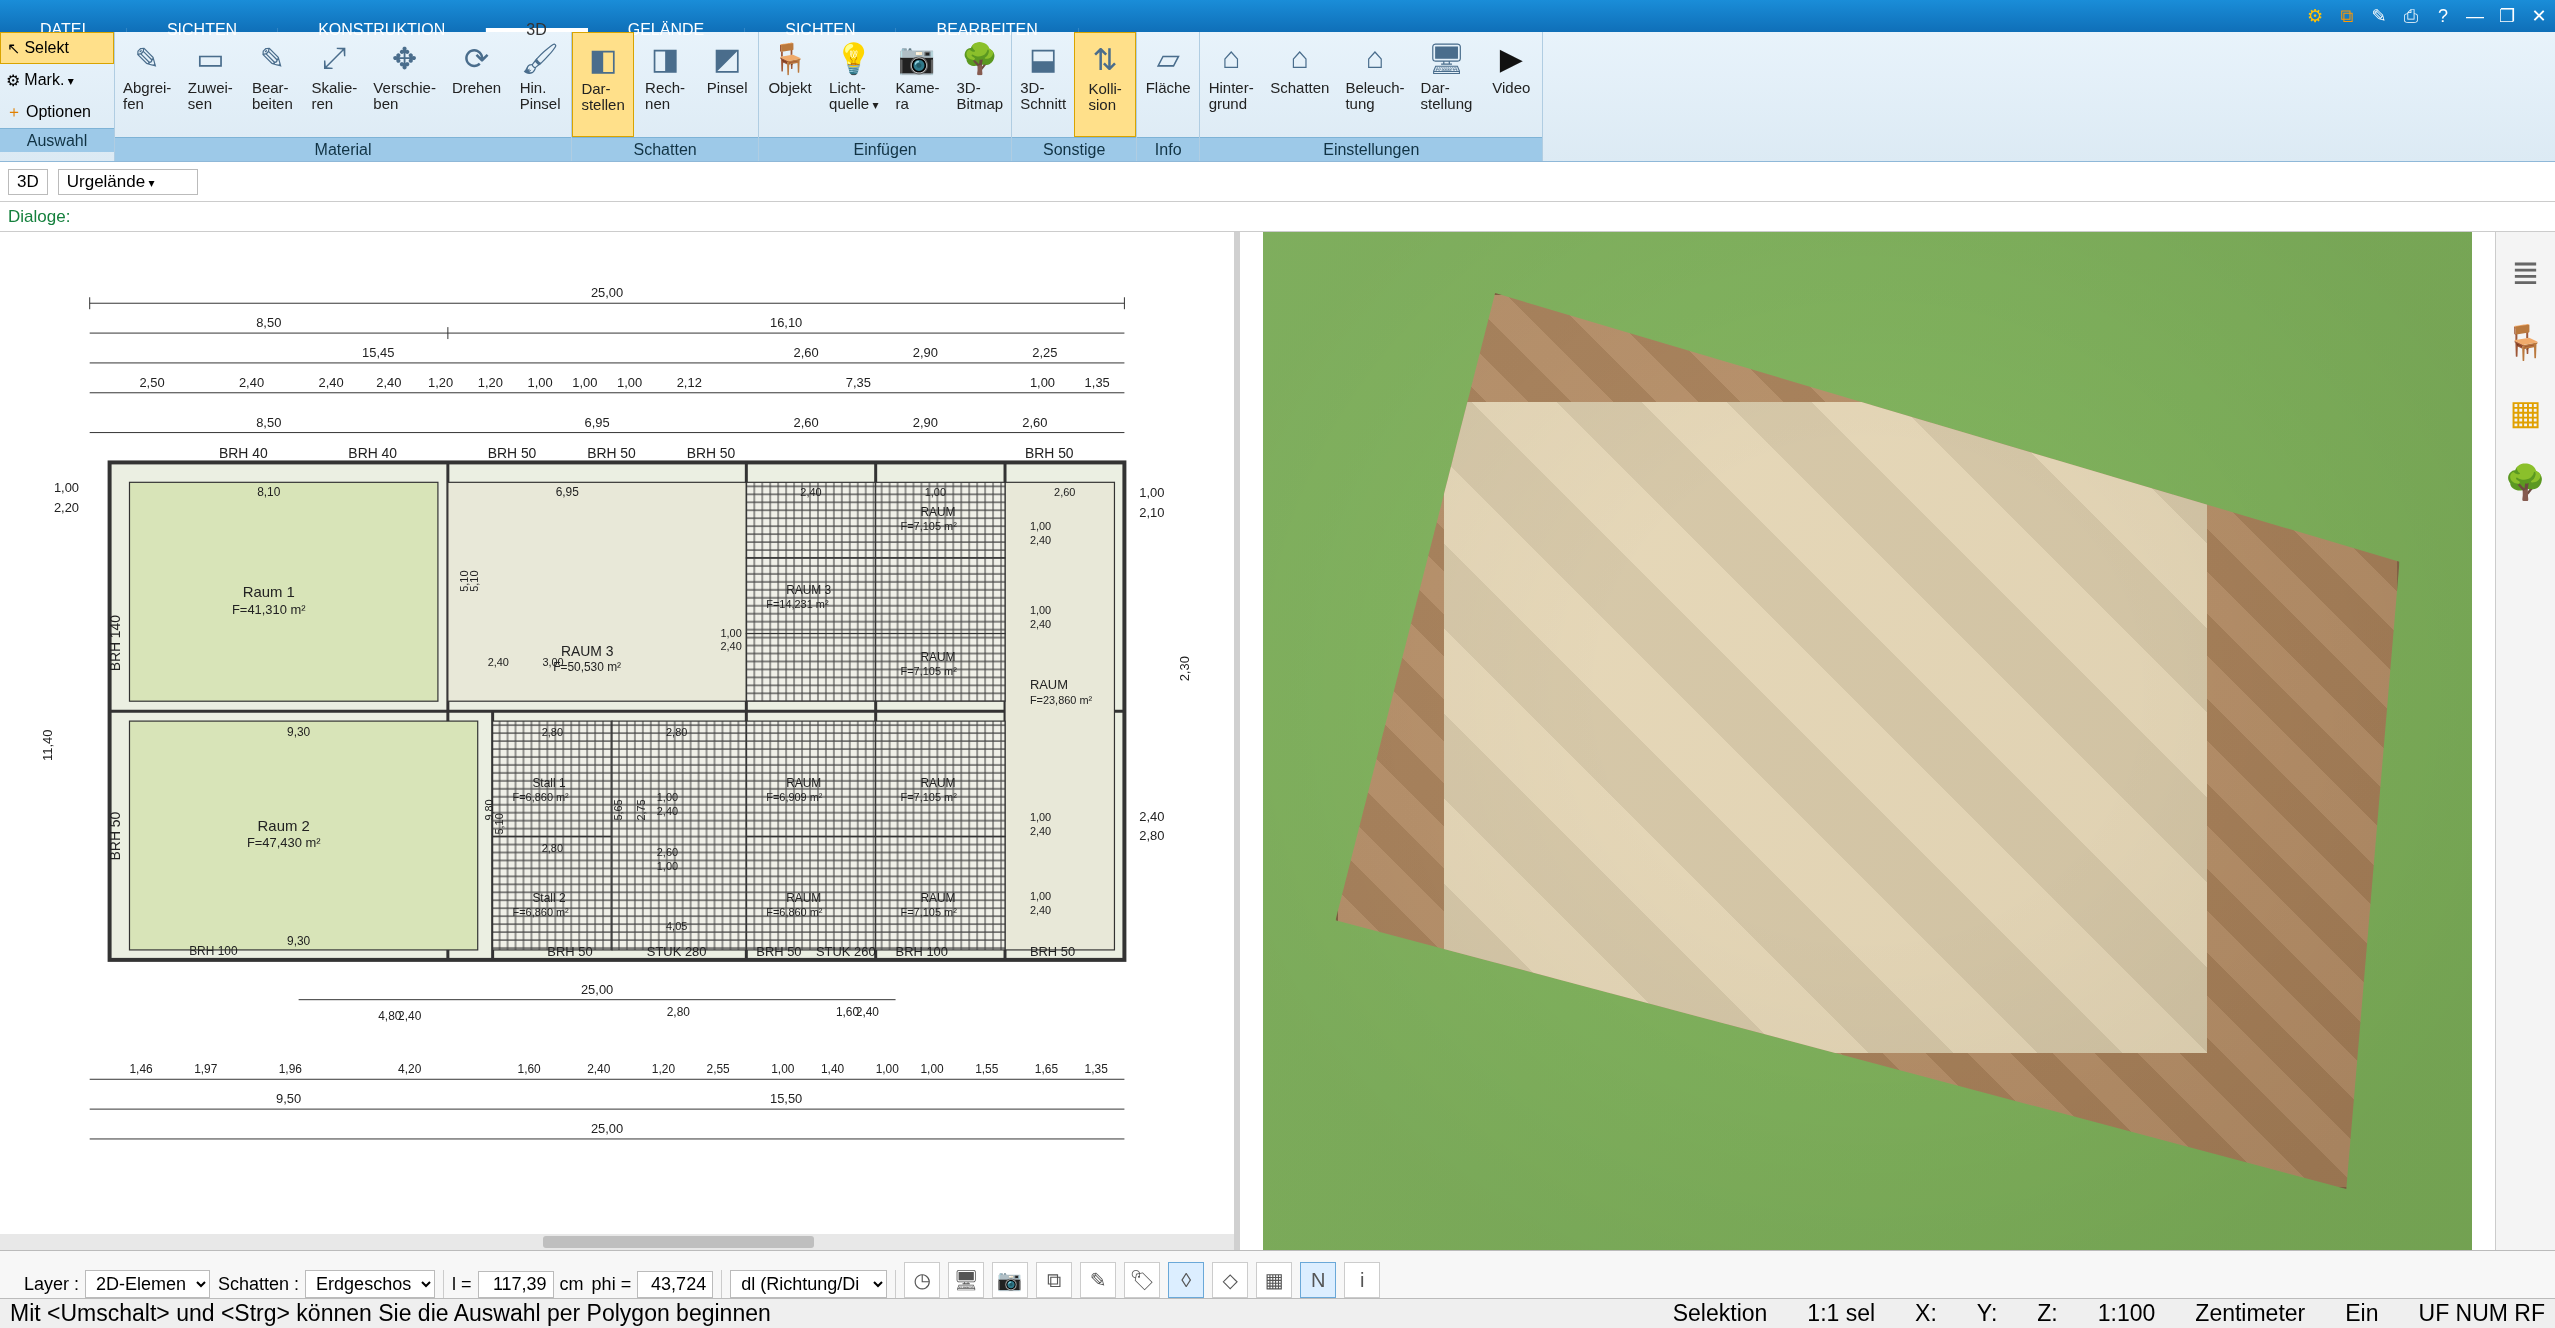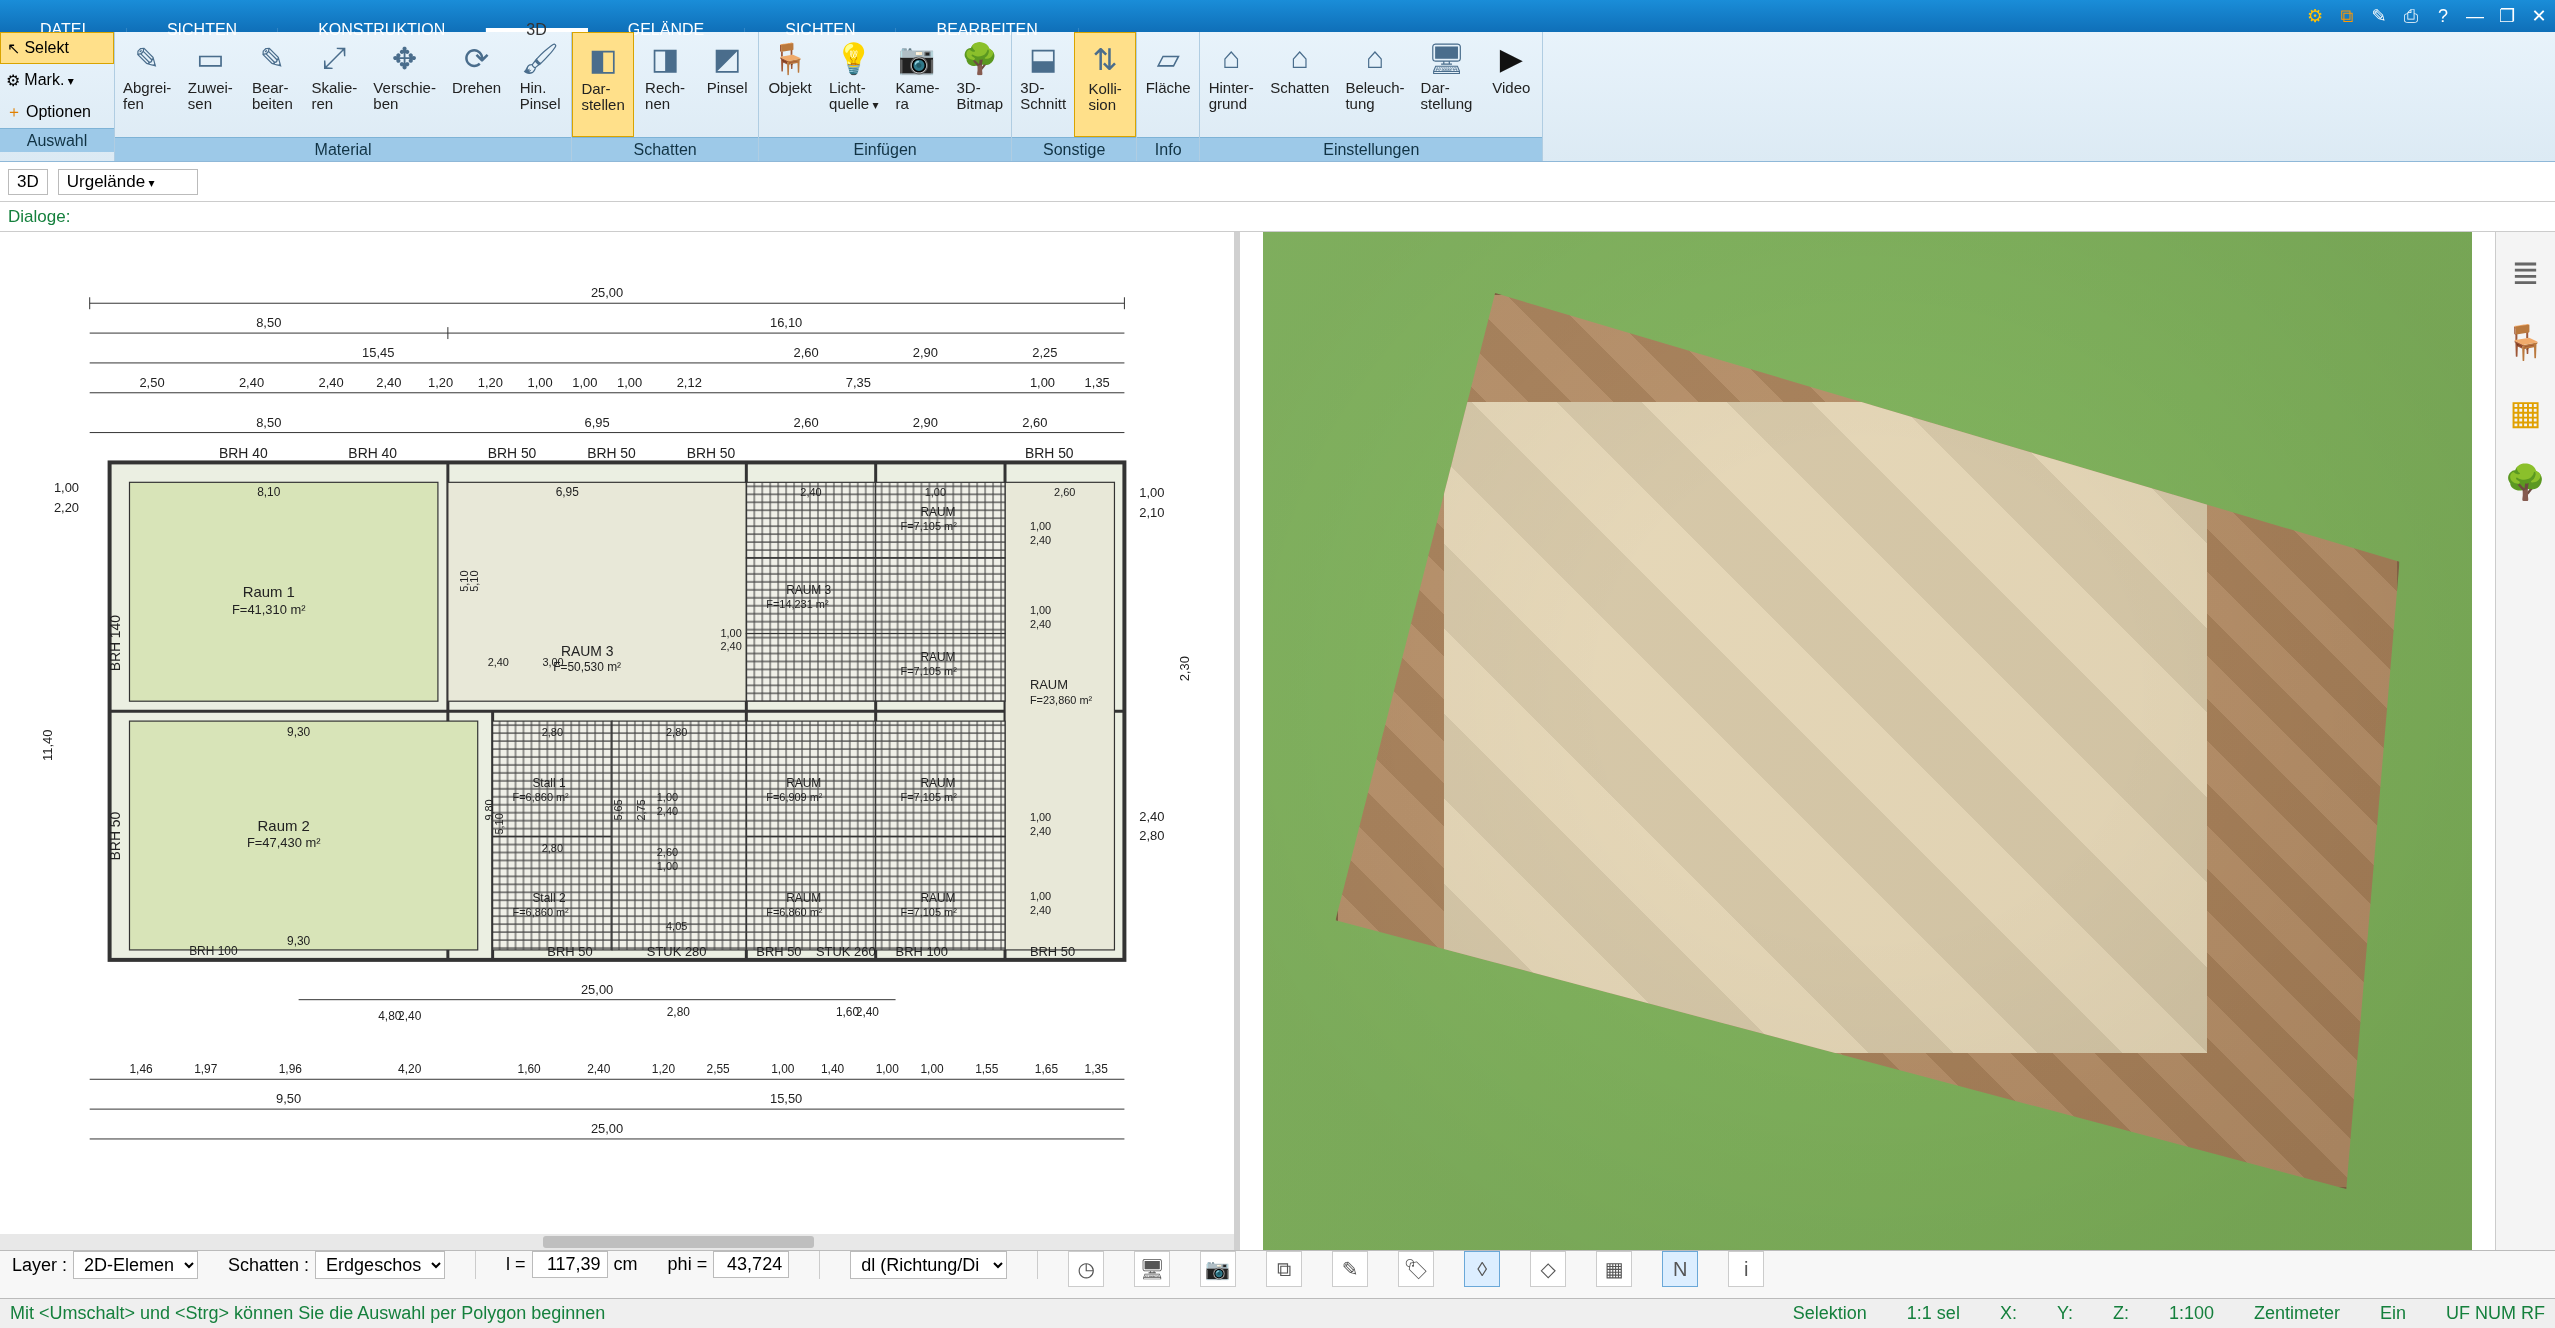--- a/index.html
+++ b/index.html
@@ -48,28 +48,28 @@
   repeating-linear-gradient(45deg,#e8d9b8,#e8d9b8 60px,#d8c9a8 60px,#d8c9a8 120px);}
 
 .sidepanel { width:60px; background:#f4f4f4; display:flex; flex-direction:column; align-items:center; padding-top:20px; gap:30px; border-left:1px solid #ccc;}
 .sidepanel .sbtn{ font-size:34px; color:#666; cursor:pointer; }
 
 
 .plan { position:absolute; inset:20px 30px 20px 30px; }
 .plan svg { width:100%; height:100%; }
 
 
-.botbar { height:48px; border-top:1px solid #bbb; display:flex; align-items:flex-start; padding:0 12px; gap:30px; font-size:18px; background:#f7f7f7;}
+.botbar { height:48px; border-top:1px solid #bbb; display:flex; align-items:flex-end; padding:0 24px; gap:8px; font-size:18px; background:#f7f7f7;}
 .botbar .seg{display:flex; align-items:center; gap:6px;}
 .botbar select,.botbar input{ border:1px solid #bbb; padding:2px 6px; font-size:18px; background:#fff;}
 .botbar input{ width:76px; text-align:right;}
 .botbar .iconbtn{ width:36px;height:36px;border:1px solid #ccc; background:#fff; display:flex;align-items:center;justify-content:center; font-size:20px; color:#555; cursor:pointer;}
 .botbar .iconbtn.active{ background:#dceeff; border-color:#6aa8d8;}
 
-.statusbar{ height:30px; border-top:1px solid #bbb; background:#efefef; display:flex; align-items:center; font-size:18px; color:#15803d; padding:0 10px; gap:40px;}
+.statusbar{ height:30px; border-top:1px solid #bbb; background:#efefef; display:flex; align-items:center; font-size:23px; color:#000000; padding:0 10px; gap:40px;}
 .statusbar .flex{flex:1;}
 
 
 .caret::after{content:" ▾"; font-size:12px;}
 </style>
 </head>
 <body>
 
 <div class="menubar">
   <div class="tab">DATEI</div>

